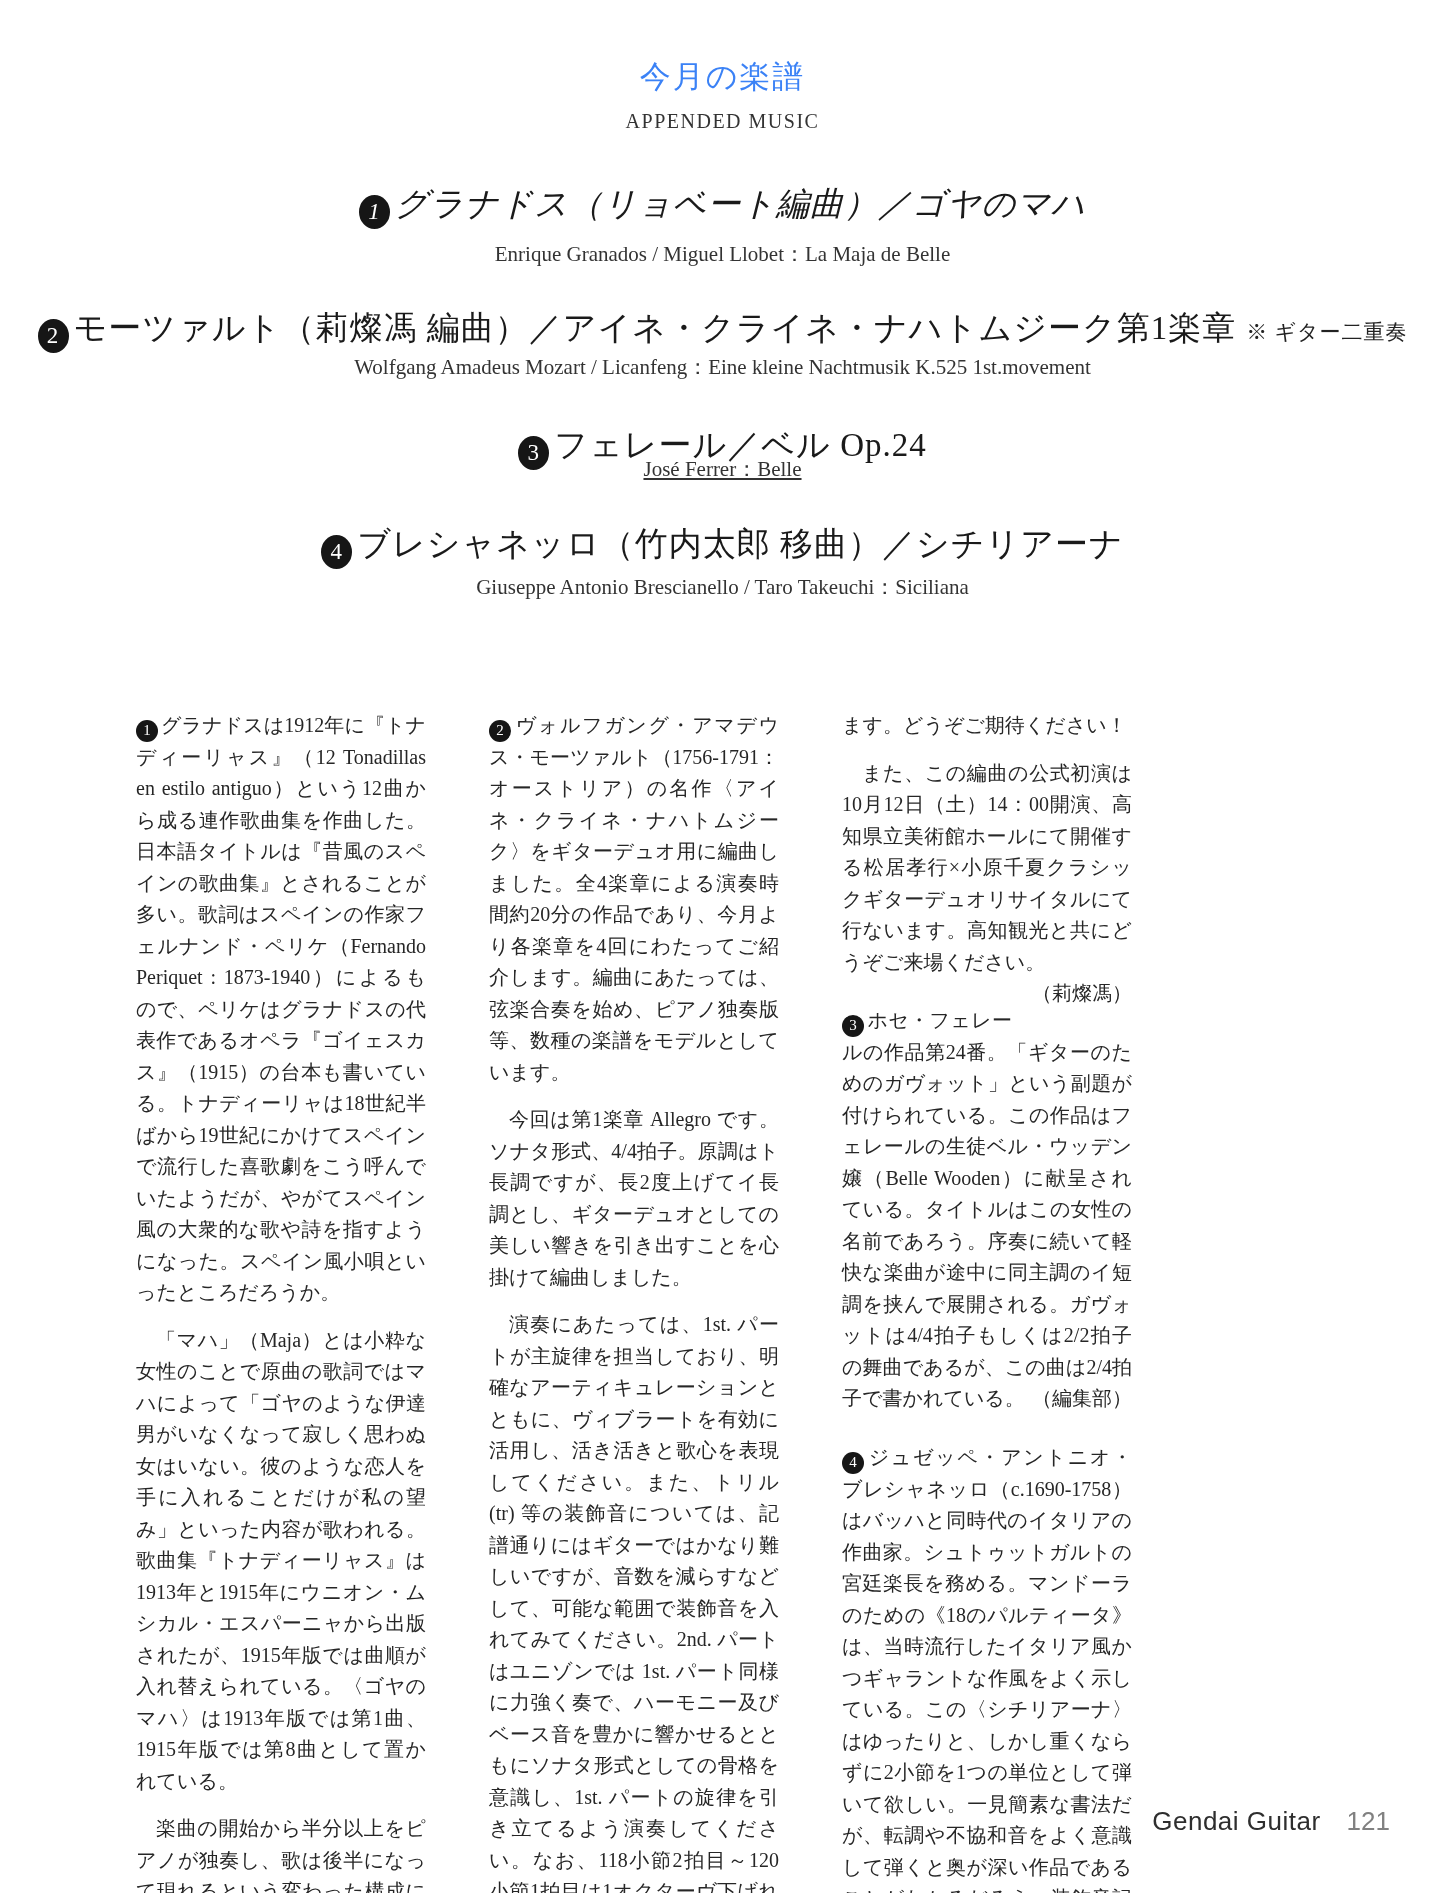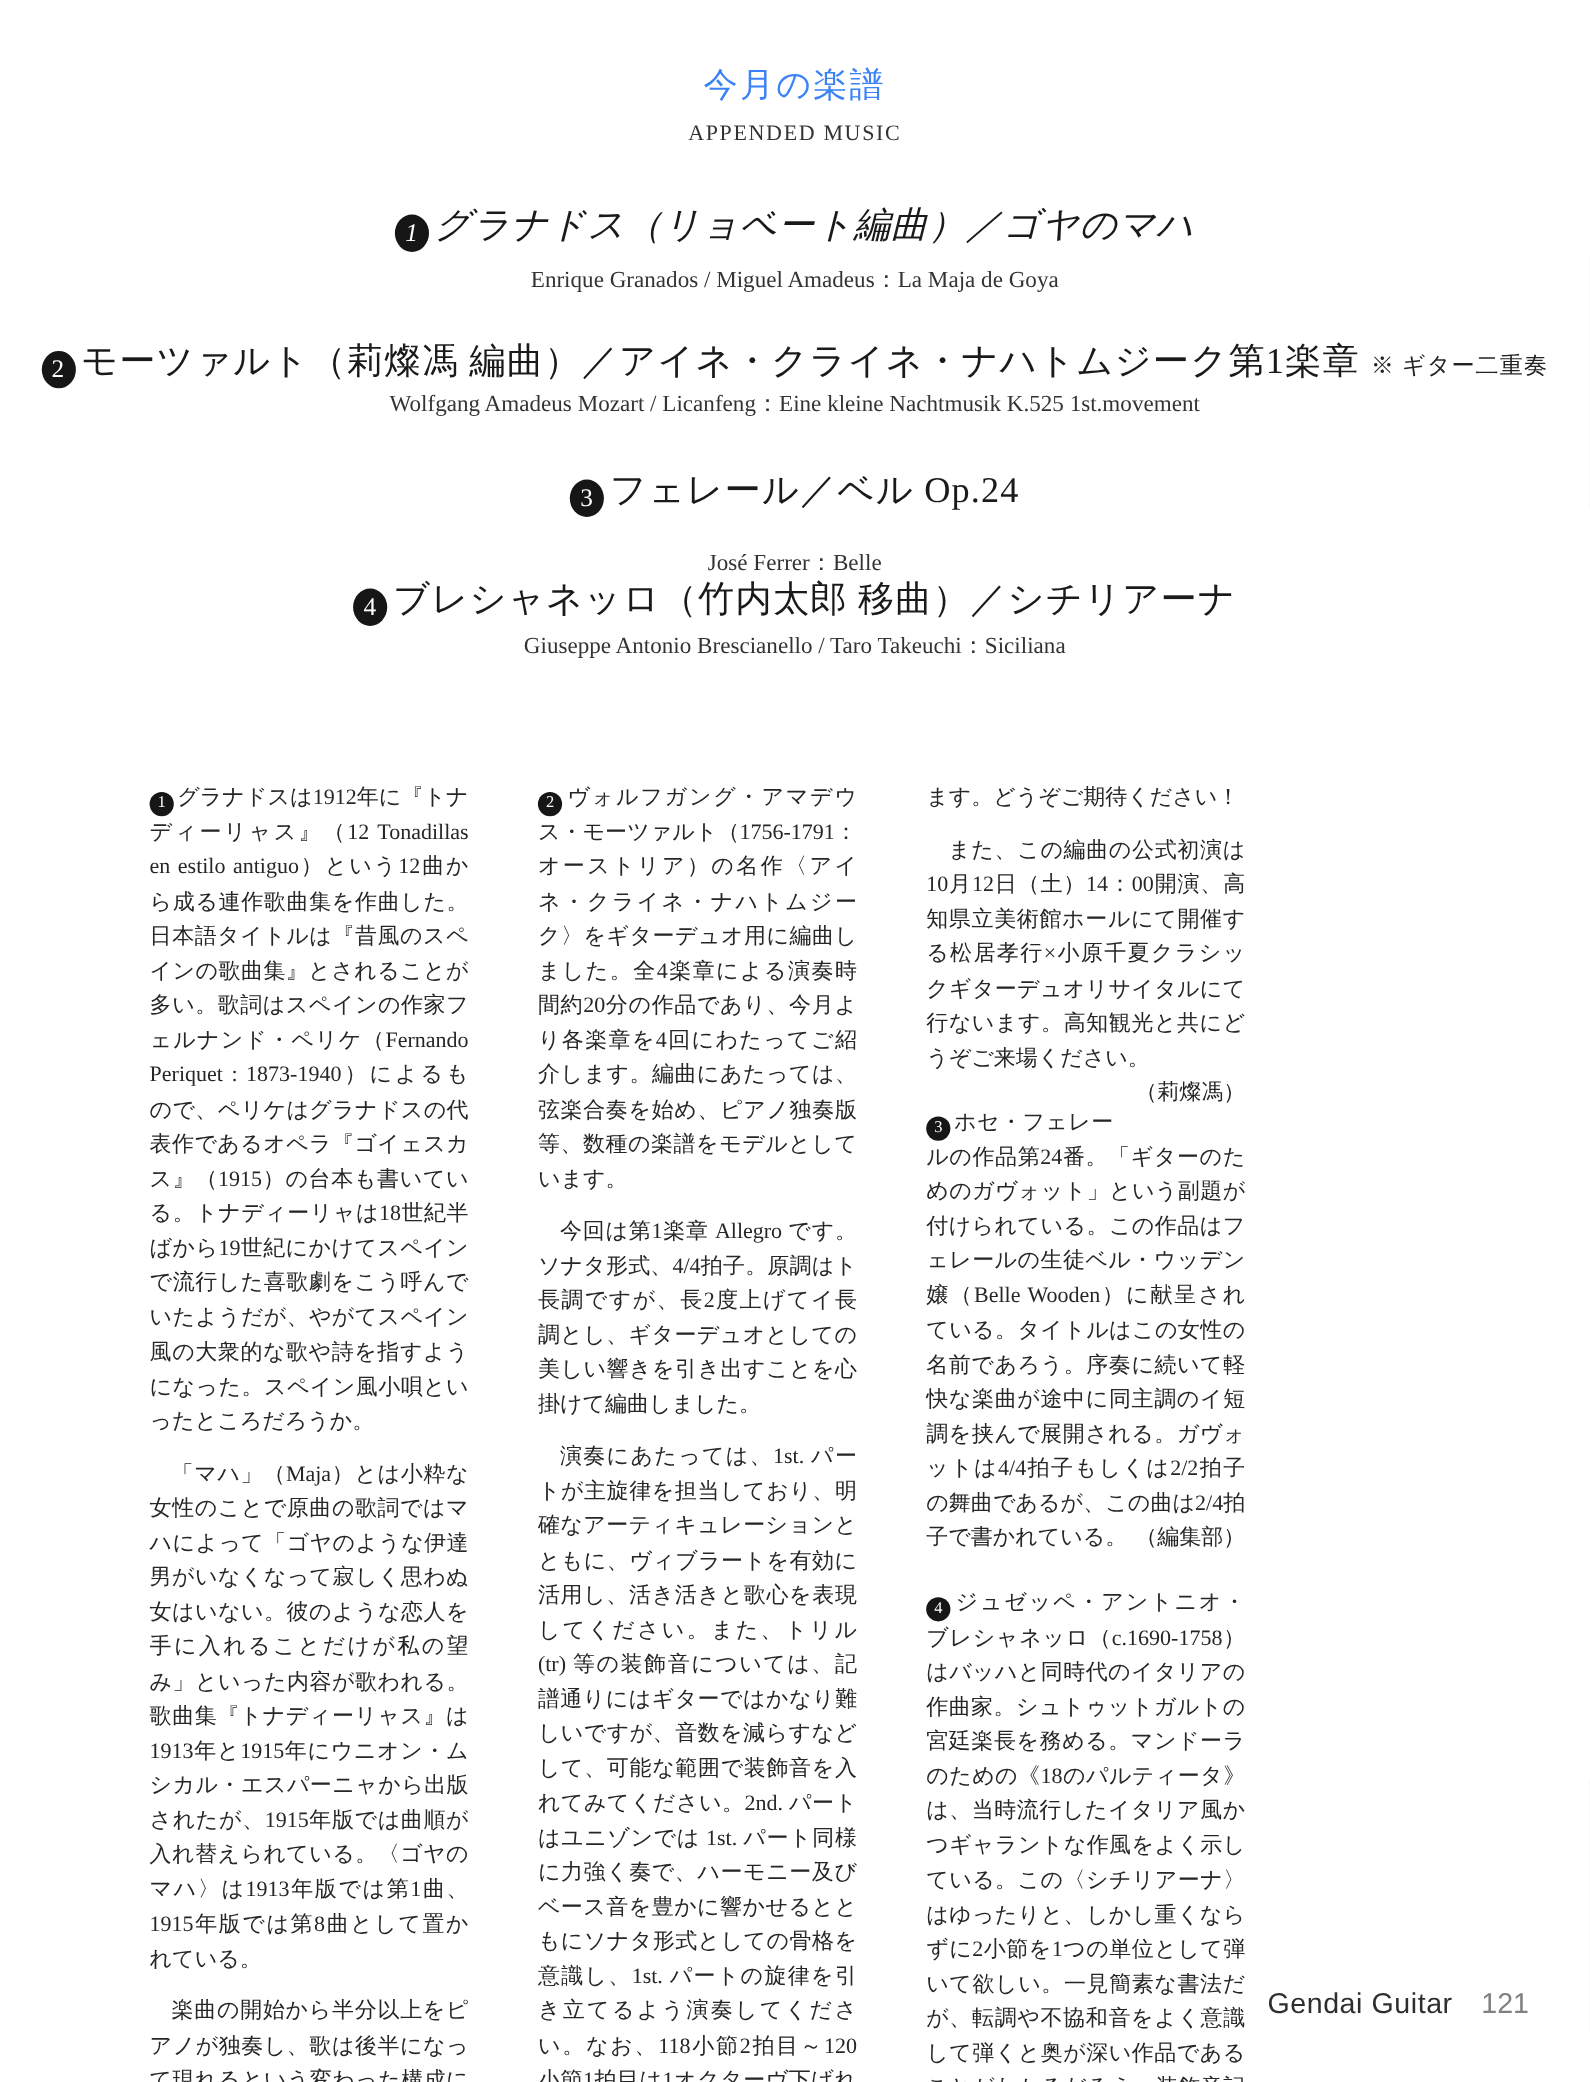--- a/index.html
+++ b/index.html
@@ -13,21 +13,21 @@
     font-family:"Liberation Serif","DejaVu Serif",serif;
     color:#222;
   }
   .centered{position:absolute;left:0;width:100%;text-align:center;white-space:nowrap;}
   .page-title{top:56px;font-size:31px;letter-spacing:2px;color:#3b82f6;}
   .page-subtitle{top:110px;font-size:20px;letter-spacing:1.5px;color:#333;}
   .entry-head{font-size:33px;color:#1a1a1a;letter-spacing:1px;}
   .entry-credit{font-size:21px;color:#333;}
   .e1h{top:182px;font-style:italic;} .e1c{top:240px;}
   .e2h{top:306px;} .e2c{top:353px;}
-  .e3h{top:423px;} .e3c{top:497px;}
+  .e3h{top:423px;} .e3c{top:455px;text-decoration:underline;}
   .e4h{top:522px;} .e4c{top:573px;}
   .entry-note{font-size:21px;margin-left:10px;color:#222;}
   .badge{
     display:inline-flex;align-items:center;justify-content:center;
     background:#161616;color:#fff;border-radius:50%;
     font-family:"Liberation Serif","DejaVu Serif",serif;
   }
   .badge-lg{width:31px;height:34px;font-size:23px;vertical-align:-4px;margin-right:5px;}
   .badge-sm{width:22px;height:22px;font-size:15px;vertical-align:-3px;margin-right:3px;flex:none;}
   .columns{
@@ -49,21 +49,21 @@
 </style>
 </head>
 <body>
 
 <div class="page">
 
   <div class="centered page-title">今月の楽譜</div>
   <div class="centered page-subtitle">APPENDED MUSIC</div>
 
   <div class="centered entry-head e1h"><span class="badge badge-lg">1</span><span>グラナドス（リョベート編曲）／ゴヤのマハ</span></div>
-  <div class="centered entry-credit e1c">Enrique Granados / Miguel Amadeus：La Maja de Goya</div>
+  <div class="centered entry-credit e1c">Enrique Granados / Miguel Llobet：La Maja de Belle</div>
 
   <div class="centered entry-head e2h"><span class="badge badge-lg">2</span><span>モーツァルト（莉燦馮 編曲）／アイネ・クライネ・ナハトムジーク第1楽章</span><span class="entry-note">※ ギター二重奏</span></div>
   <div class="centered entry-credit e2c">Wolfgang Amadeus Mozart / Licanfeng：Eine kleine Nachtmusik K.525 1st.movement</div>
 
   <div class="centered entry-head e3h"><span class="badge badge-lg">3</span><span>フェレール／ベル Op.24</span></div>
   <div class="centered entry-credit e3c">José Ferrer：Belle</div>
 
   <div class="centered entry-head e4h"><span class="badge badge-lg">4</span><span>ブレシャネッロ（竹内太郎 移曲）／シチリアーナ</span></div>
   <div class="centered entry-credit e4c">Giuseppe Antonio Brescianello / Taro Takeuchi：Siciliana</div>
 

